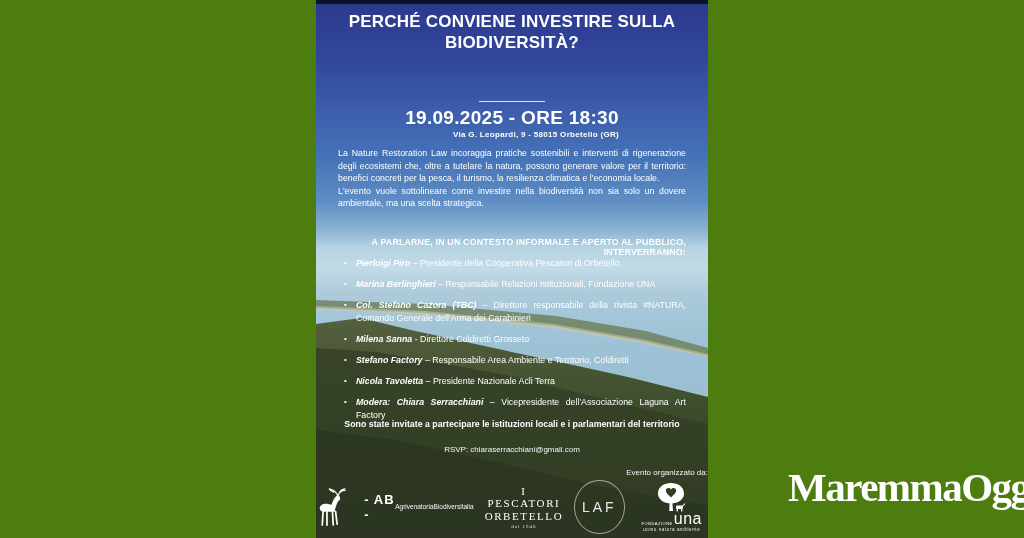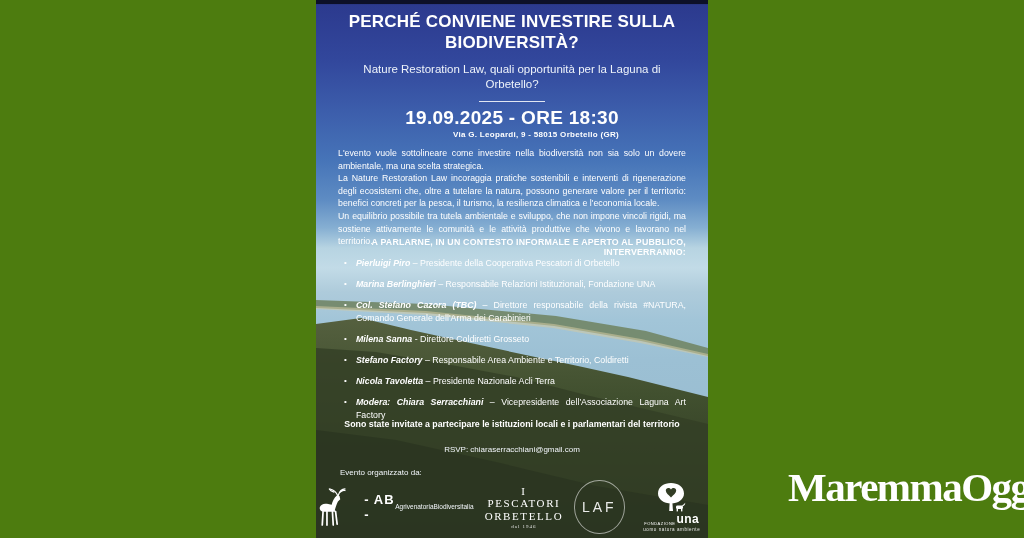--- a/index.html
+++ b/index.html
@@ -34,40 +34,40 @@
     font-size:8.8px;font-weight:700;letter-spacing:.2px;text-align:right;}
   .speakers{position:absolute;top:257px;left:28px;right:22px;}
   .speaker{display:flex;margin-bottom:8.5px;font-size:8.8px;line-height:12.6px;}
   .blt{flex:0 0 12px;font-size:8px;line-height:12.6px;}
   .sptext{flex:1;text-align:justify;}
   .spname{font-weight:700;font-style:italic;}
   .pnote{position:absolute;top:419px;left:14px;right:14px;text-align:center;
     font-size:8.8px;font-weight:700;}
   .prsvp{position:absolute;top:445px;left:0;right:0;text-align:center;
     font-size:8px;color:#f2f6fb;}
-  .porg{position:absolute;top:468px;left:0;right:0;text-align:left;
+  .porg{position:absolute;top:468px;left:0;right:0;text-align:right;
     font-size:8px;color:#f2f6fb;padding-left:24px;}
 
   
   .logorow{position:absolute;left:0;right:0;top:479px;height:56px;
     display:flex;justify-content:center;align-items:center;gap:11px;}
   .logo-ab{display:flex;align-items:center;gap:4px;}
   .ab-txt{display:flex;flex-direction:row;align-items:center;margin-left:13px;}
   .ab-abbr{font-size:13px;font-weight:700;letter-spacing:1px;}
   .ab-small{font-size:6.5px;line-height:8px;color:#f4f7fb;}
   .logo-pesc{text-align:center;font-family:"Liberation Serif",serif;}
   .pesc-l{font-size:11px;letter-spacing:1.6px;line-height:12.5px;font-family:Liberation Serif, serif;}
   .pesc-since{font-size:5px;letter-spacing:1px;opacity:.85;margin-top:2px;}
   .logo-laf{width:52px;height:52px;border:1px solid rgba(255,255,255,.55);
     border-radius:50%;display:flex;align-items:center;justify-content:center;}
   .laf-t{font-size:14px;letter-spacing:3px;color:rgba(255,255,255,.9);font-weight:400;}
   .logo-una{display:flex;flex-direction:column;align-items:center;width:78px;}
   .una-row{display:flex;align-items:flex-end;gap:1px;}
   .una-fdz{font-size:4px;letter-spacing:.5px;line-height:5px;}
-  .una-name{font-size:12px;font-weight:700;line-height:14px;letter-spacing:.5px;}
+  .una-name{font-size:16px;font-weight:400;line-height:14px;letter-spacing:.5px;}
   .una-under{font-size:4.5px;letter-spacing:.6px;margin-top:1.5px;opacity:.9;}
   .logo-ab,.logo-pesc,.logo-laf,.logo-una{color:#fff;}
 
   
   .watermark{position:absolute;left:788px;top:463px;color:#ffffff;
     font-family:"Liberation Serif",serif;white-space:nowrap;}
   .wm-brand{font-size:41px;font-weight:600;letter-spacing:-1.5px;}
 </style>
 </head>
 <body>
@@ -91,29 +91,27 @@
 
       <polygon points="0,324 45,318 95,330 150,342 205,354 262,366 312,377 360,389 392,397 392,538 0,538" fill="url(#hillg)"></polygon>
       <polygon points="0,348 60,352 130,364 200,377 270,395 392,424 392,538 0,538" fill="#333f26" opacity="0.8"></polygon>
       <polygon points="0,430 80,440 180,462 280,486 392,505 392,538 0,538" fill="#2a3420" opacity="0.8"></polygon>
     </svg>
 
     <div class="pcontent">
       <div class="poster-topbar"></div>
 
       <div class="ptitle">PERCHÉ CONVIENE INVESTIRE SULLA BIODIVERSITÀ?</div>
-      <div class="psub">Nature Restoration Law, quali opportunità per la Laguna di Orbetello?</div>
       <div class="pdivider"></div>
       <div class="pdate">19.09.2025 - ORE 18:30</div>
       <div class="paddr">Via G. Leopardi, 9 - 58015 Orbetello (GR)</div>
 
       <div class="pbody">
+        <p>La Nature Restoration Law incoraggia pratiche sostenibili e interventi di rigenerazione degli ecosistemi che, oltre a tutelare la natura, possono generare valore per il territorio: benefici concreti per la pesca, il turismo, la resilienza climatica e l'economia locale.</p>
         <p>L'evento vuole sottolineare come investire nella biodiversità non sia solo un dovere ambientale, ma una scelta strategica.</p>
-        <p>La Nature Restoration Law incoraggia pratiche sostenibili e interventi di rigenerazione degli ecosistemi che, oltre a tutelare la natura, possono generare valore per il territorio: benefici concreti per la pesca, il turismo, la resilienza climatica e l'economia locale.</p>
-        <p>Un equilibrio possibile tra tutela ambientale e sviluppo, che non impone vincoli rigidi, ma sostiene attivamente le comunità e le attività produttive che vivono e lavorano nel territorio.</p>
       </div>
 
       <div class="pintro">A PARLARNE, IN UN CONTESTO INFORMALE E APERTO AL PUBBLICO, INTERVERRANNO:</div>
 
       <div class="speakers">
         <div class="speaker">
           <span class="blt">•</span>
           <span class="sptext"><b class="spname">Pierluigi Piro</b> <span>– Presidente della Cooperativa Pescatori di Orbetello</span></span>
         </div>
         <div class="speaker">

